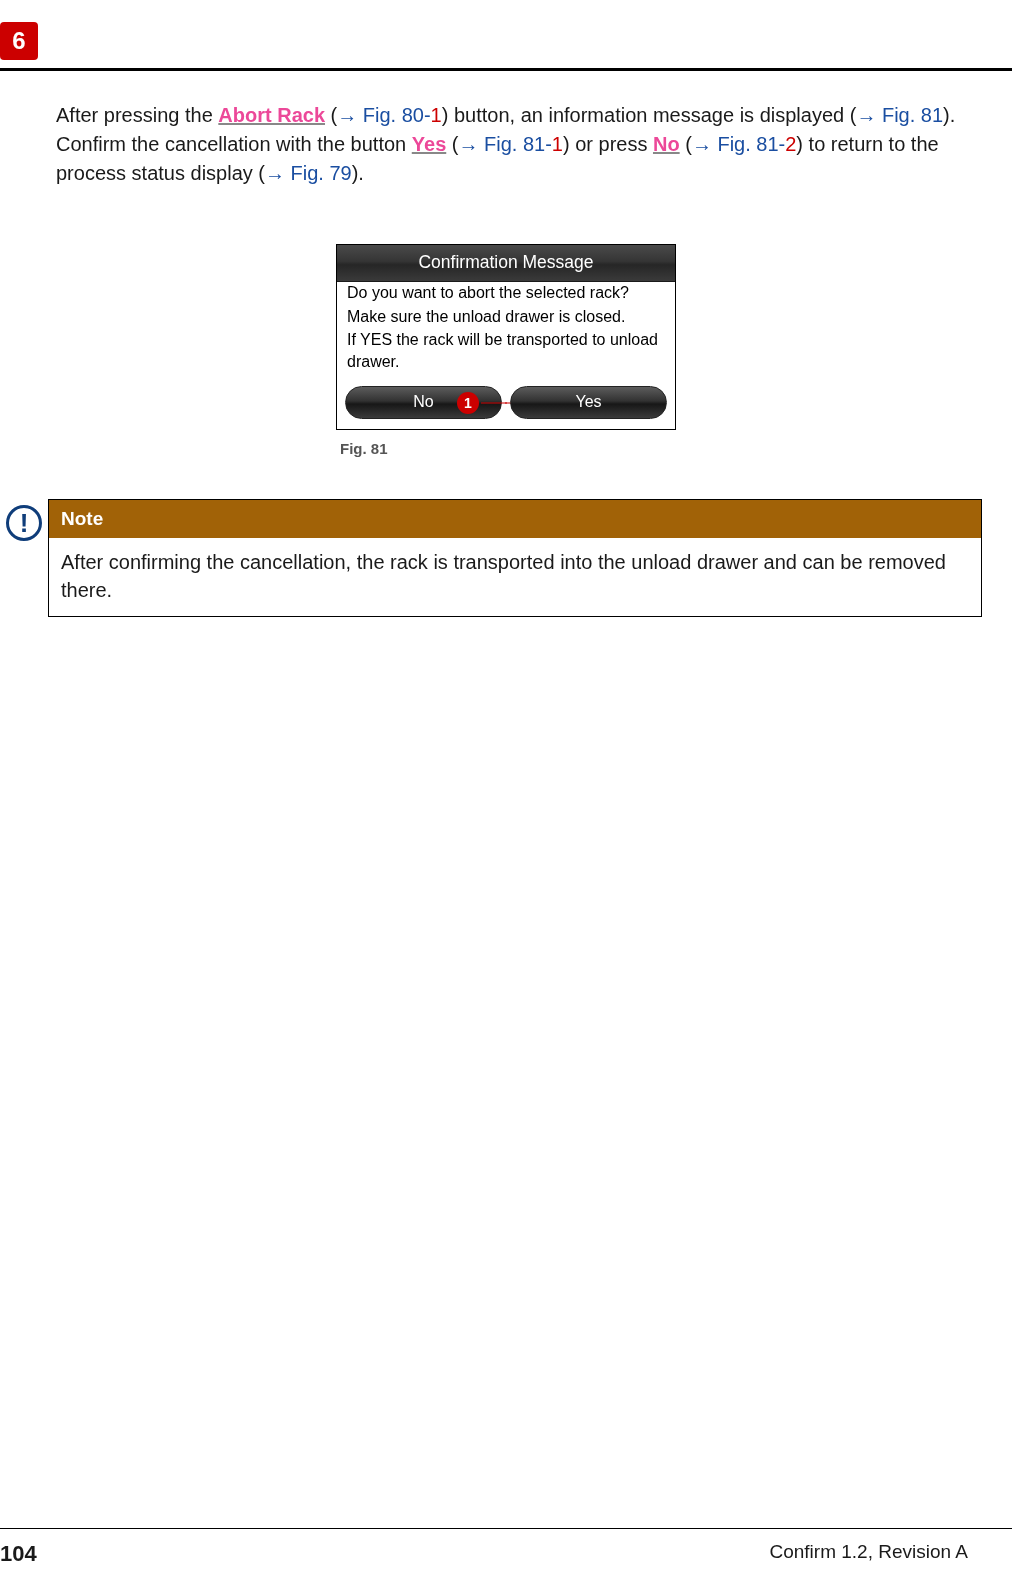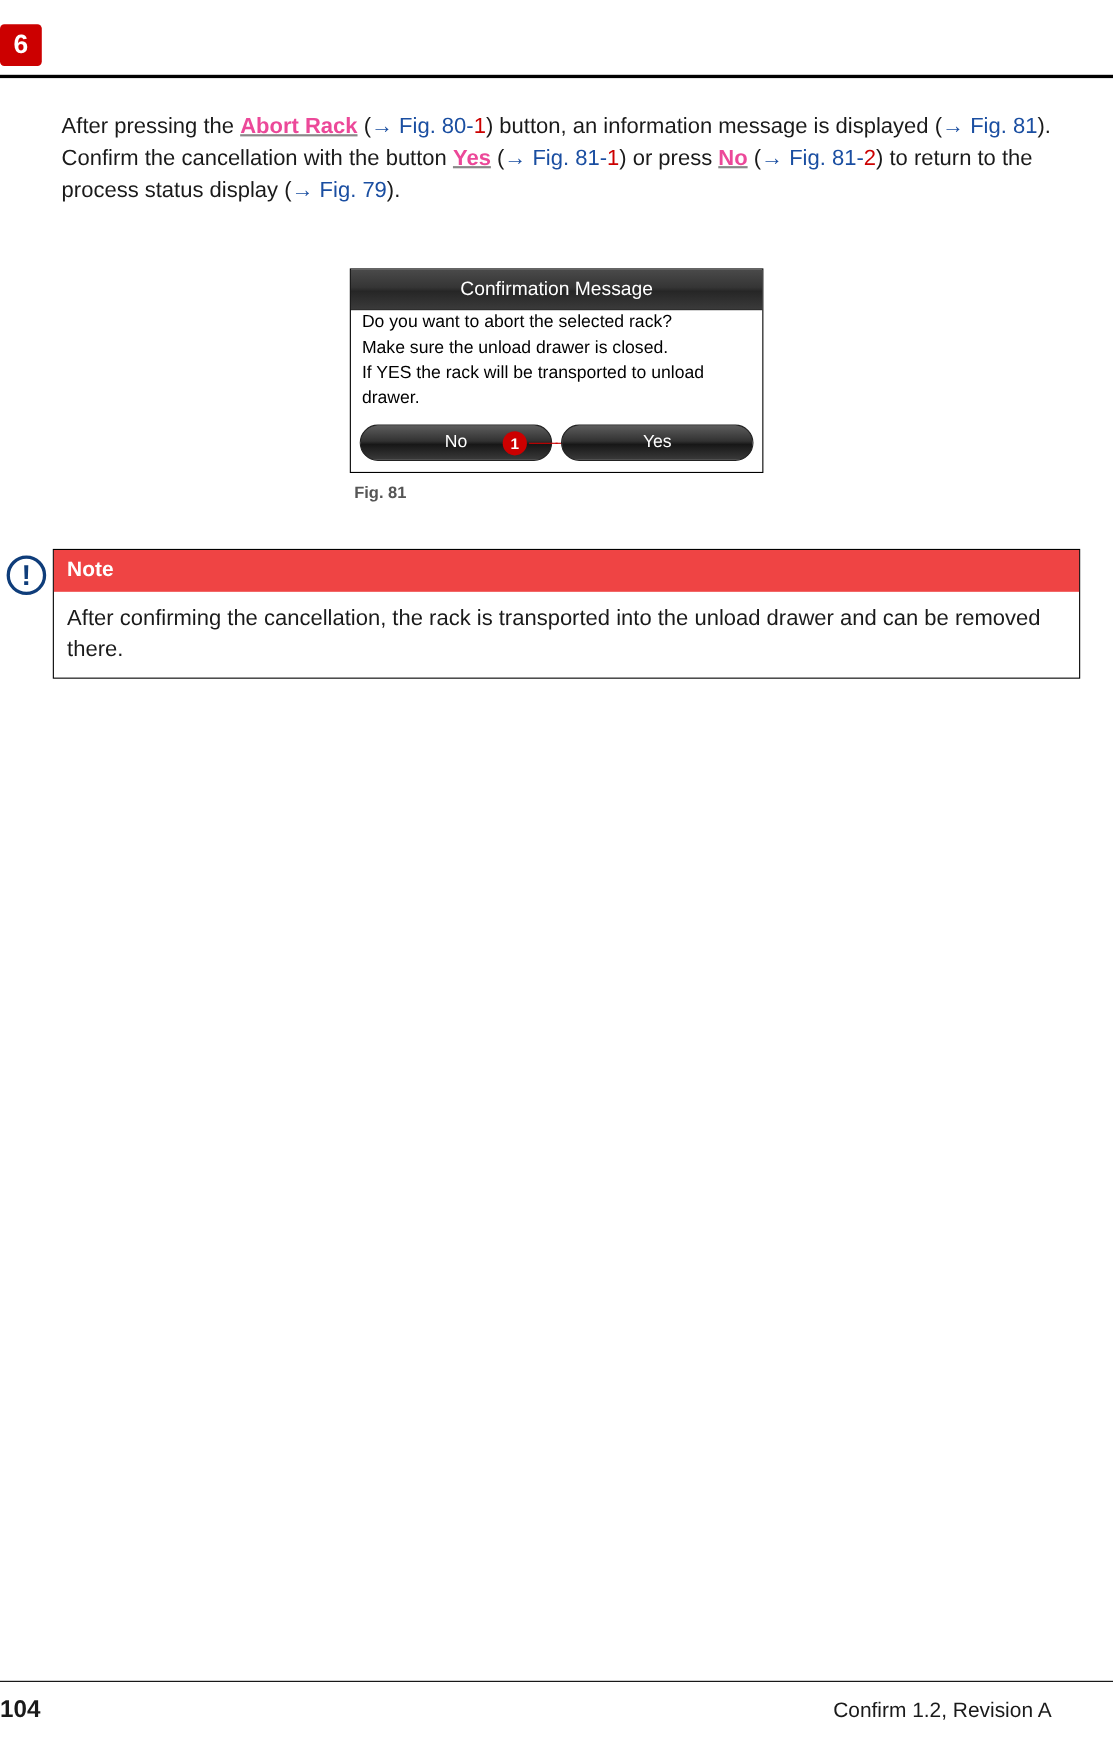--- a/index.html
+++ b/index.html
@@ -58,21 +58,21 @@
     font-weight: 700;
     color: #ec4899;
     text-decoration: underline;
     text-decoration-color: #888;
   }
   .ref-blue { color: #1a4ea1; }
   .ref-num-red { color: #cc0000; }
   
   .dialog-wrap {
     margin: 56px auto 0 auto;
-    width: 376px;
+    width: 340px;
   }
   .dialog {
     border: 1.5px solid #000;
     background: #fff;
   }
   .dialog-title {
     background: linear-gradient(#4a4a4a, #353535 45%, #262626 55%, #3a3a3a);
     border-bottom: 1px solid #1a1a1a;
     color: #fff;
     text-align: center;
@@ -154,21 +154,21 @@
     display: flex; align-items: center; justify-content: center;
     color: #0f3d7a;
     font-weight: 900;
     font-size: 26px;
   }
   .note-box {
     border: 1.5px solid #000;
     margin-left: 18px;
   }
   .note-header {
-    background: #ef4444;
+    background: #a16207;
     color: #fff;
     font-weight: 700;
     padding: 8px 12px;
     font-size: 19px;
   }
   .note-body {
     padding: 10px 12px 12px 12px;
     font-size: 20px;
     line-height: 1.4;
   }
@@ -176,27 +176,26 @@
   .footer-rule {
     position: absolute;
     left: 0; right: 0;
     bottom: 66px;
     border: none;
     border-top: 1.5px solid #000;
     margin: 0;
   }
   .footer {
     position: absolute;
-    left: 0; right: 16px;
+    left: 0; right: 4px;
     bottom: 28px;
     display: flex;
     justify-content: space-between;
     padding: 0 40px 0 0;
     font-size: 19px;
-    align-items: flex-end;
   }
   .page-num { font-weight: 700; font-size: 22px; }
 </style>
 </head>
 <body>
 
 <div class="page-content">
 
   <div class="header-row">
     <div class="chapter-badge">6</div>

